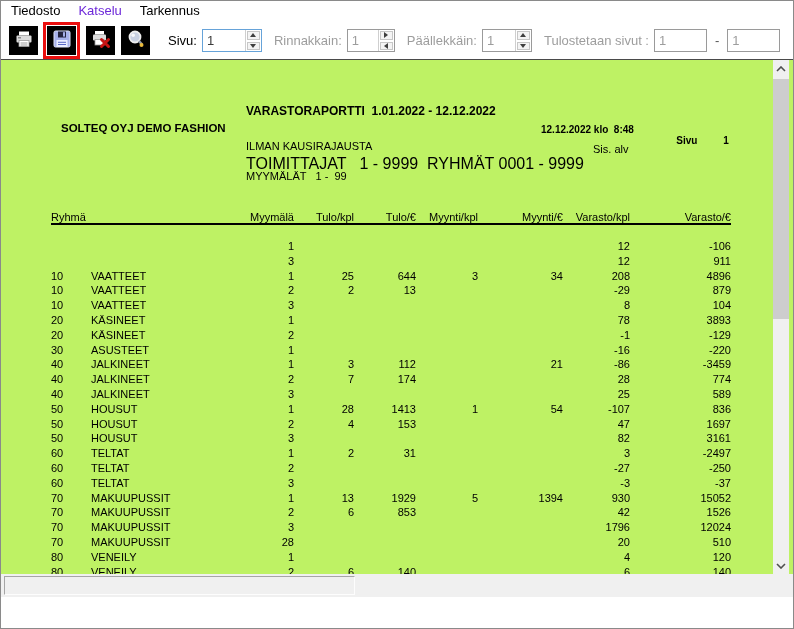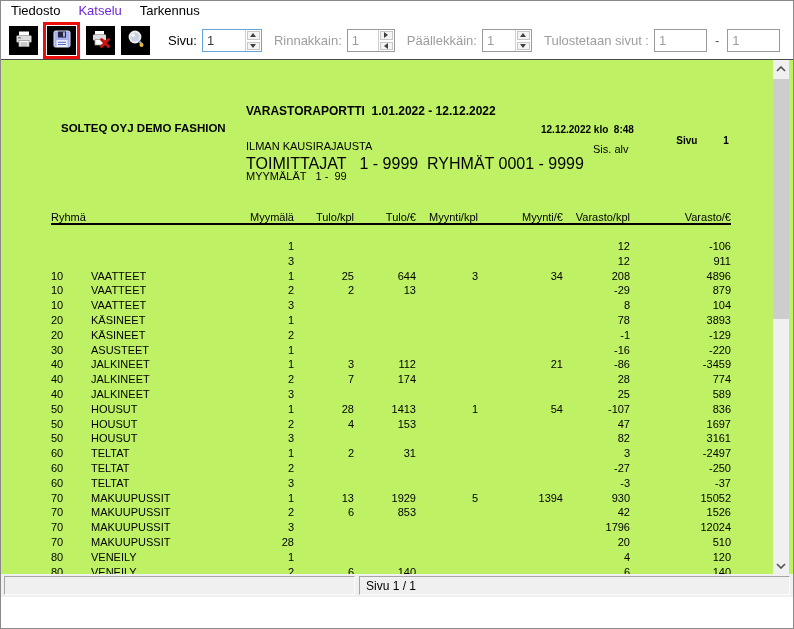--- a/index.html
+++ b/index.html
@@ -487,18 +487,15 @@
       <div class="scroll-btn bottom">
         <svg width="10" height="6" viewBox="0 0 10 6">
             <path d="M1 1 L5 5 L9 1" stroke="#4f4f4f" stroke-width="1.6" fill="none"></path>
           </svg>
       </div>
     </div>
   </div>
 
   <div class="statusbar">
     <div class="status-pane left"></div>
-    <div class="status-pane right">
-      <span>Sivu 1 / 1</span>
-    </div>
   </div>
 
 </div>
 
 </body></html>

